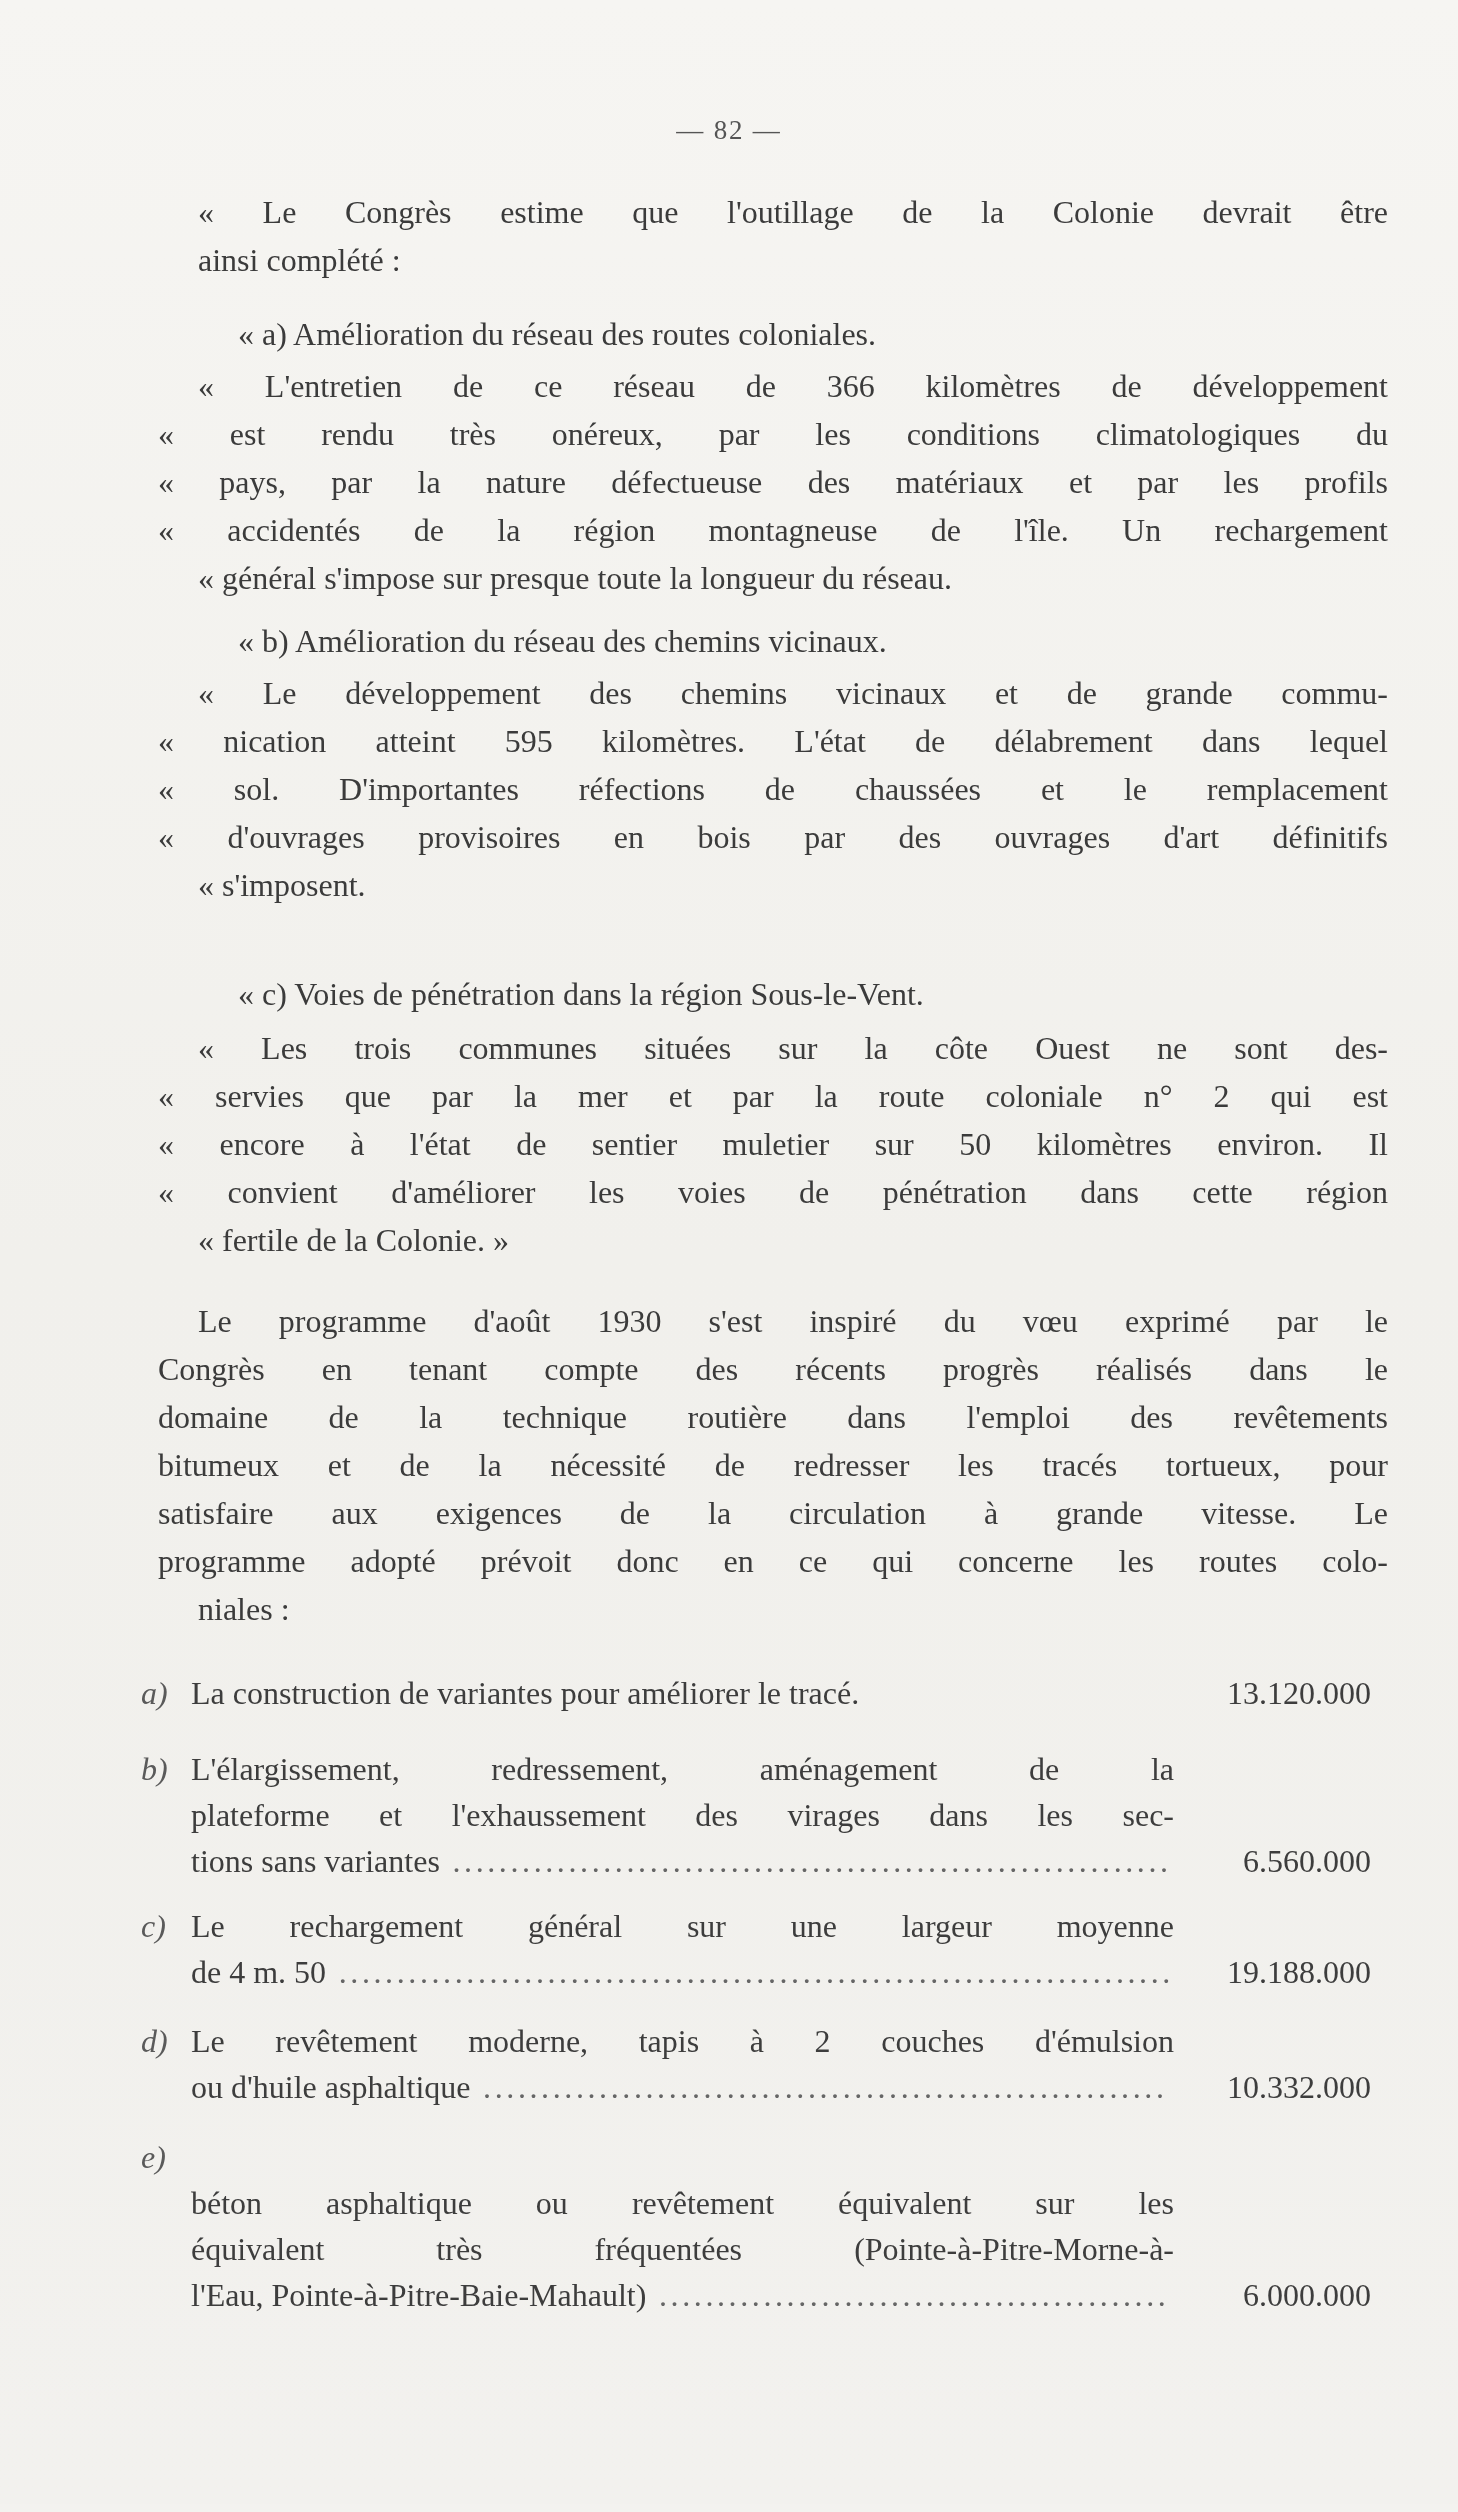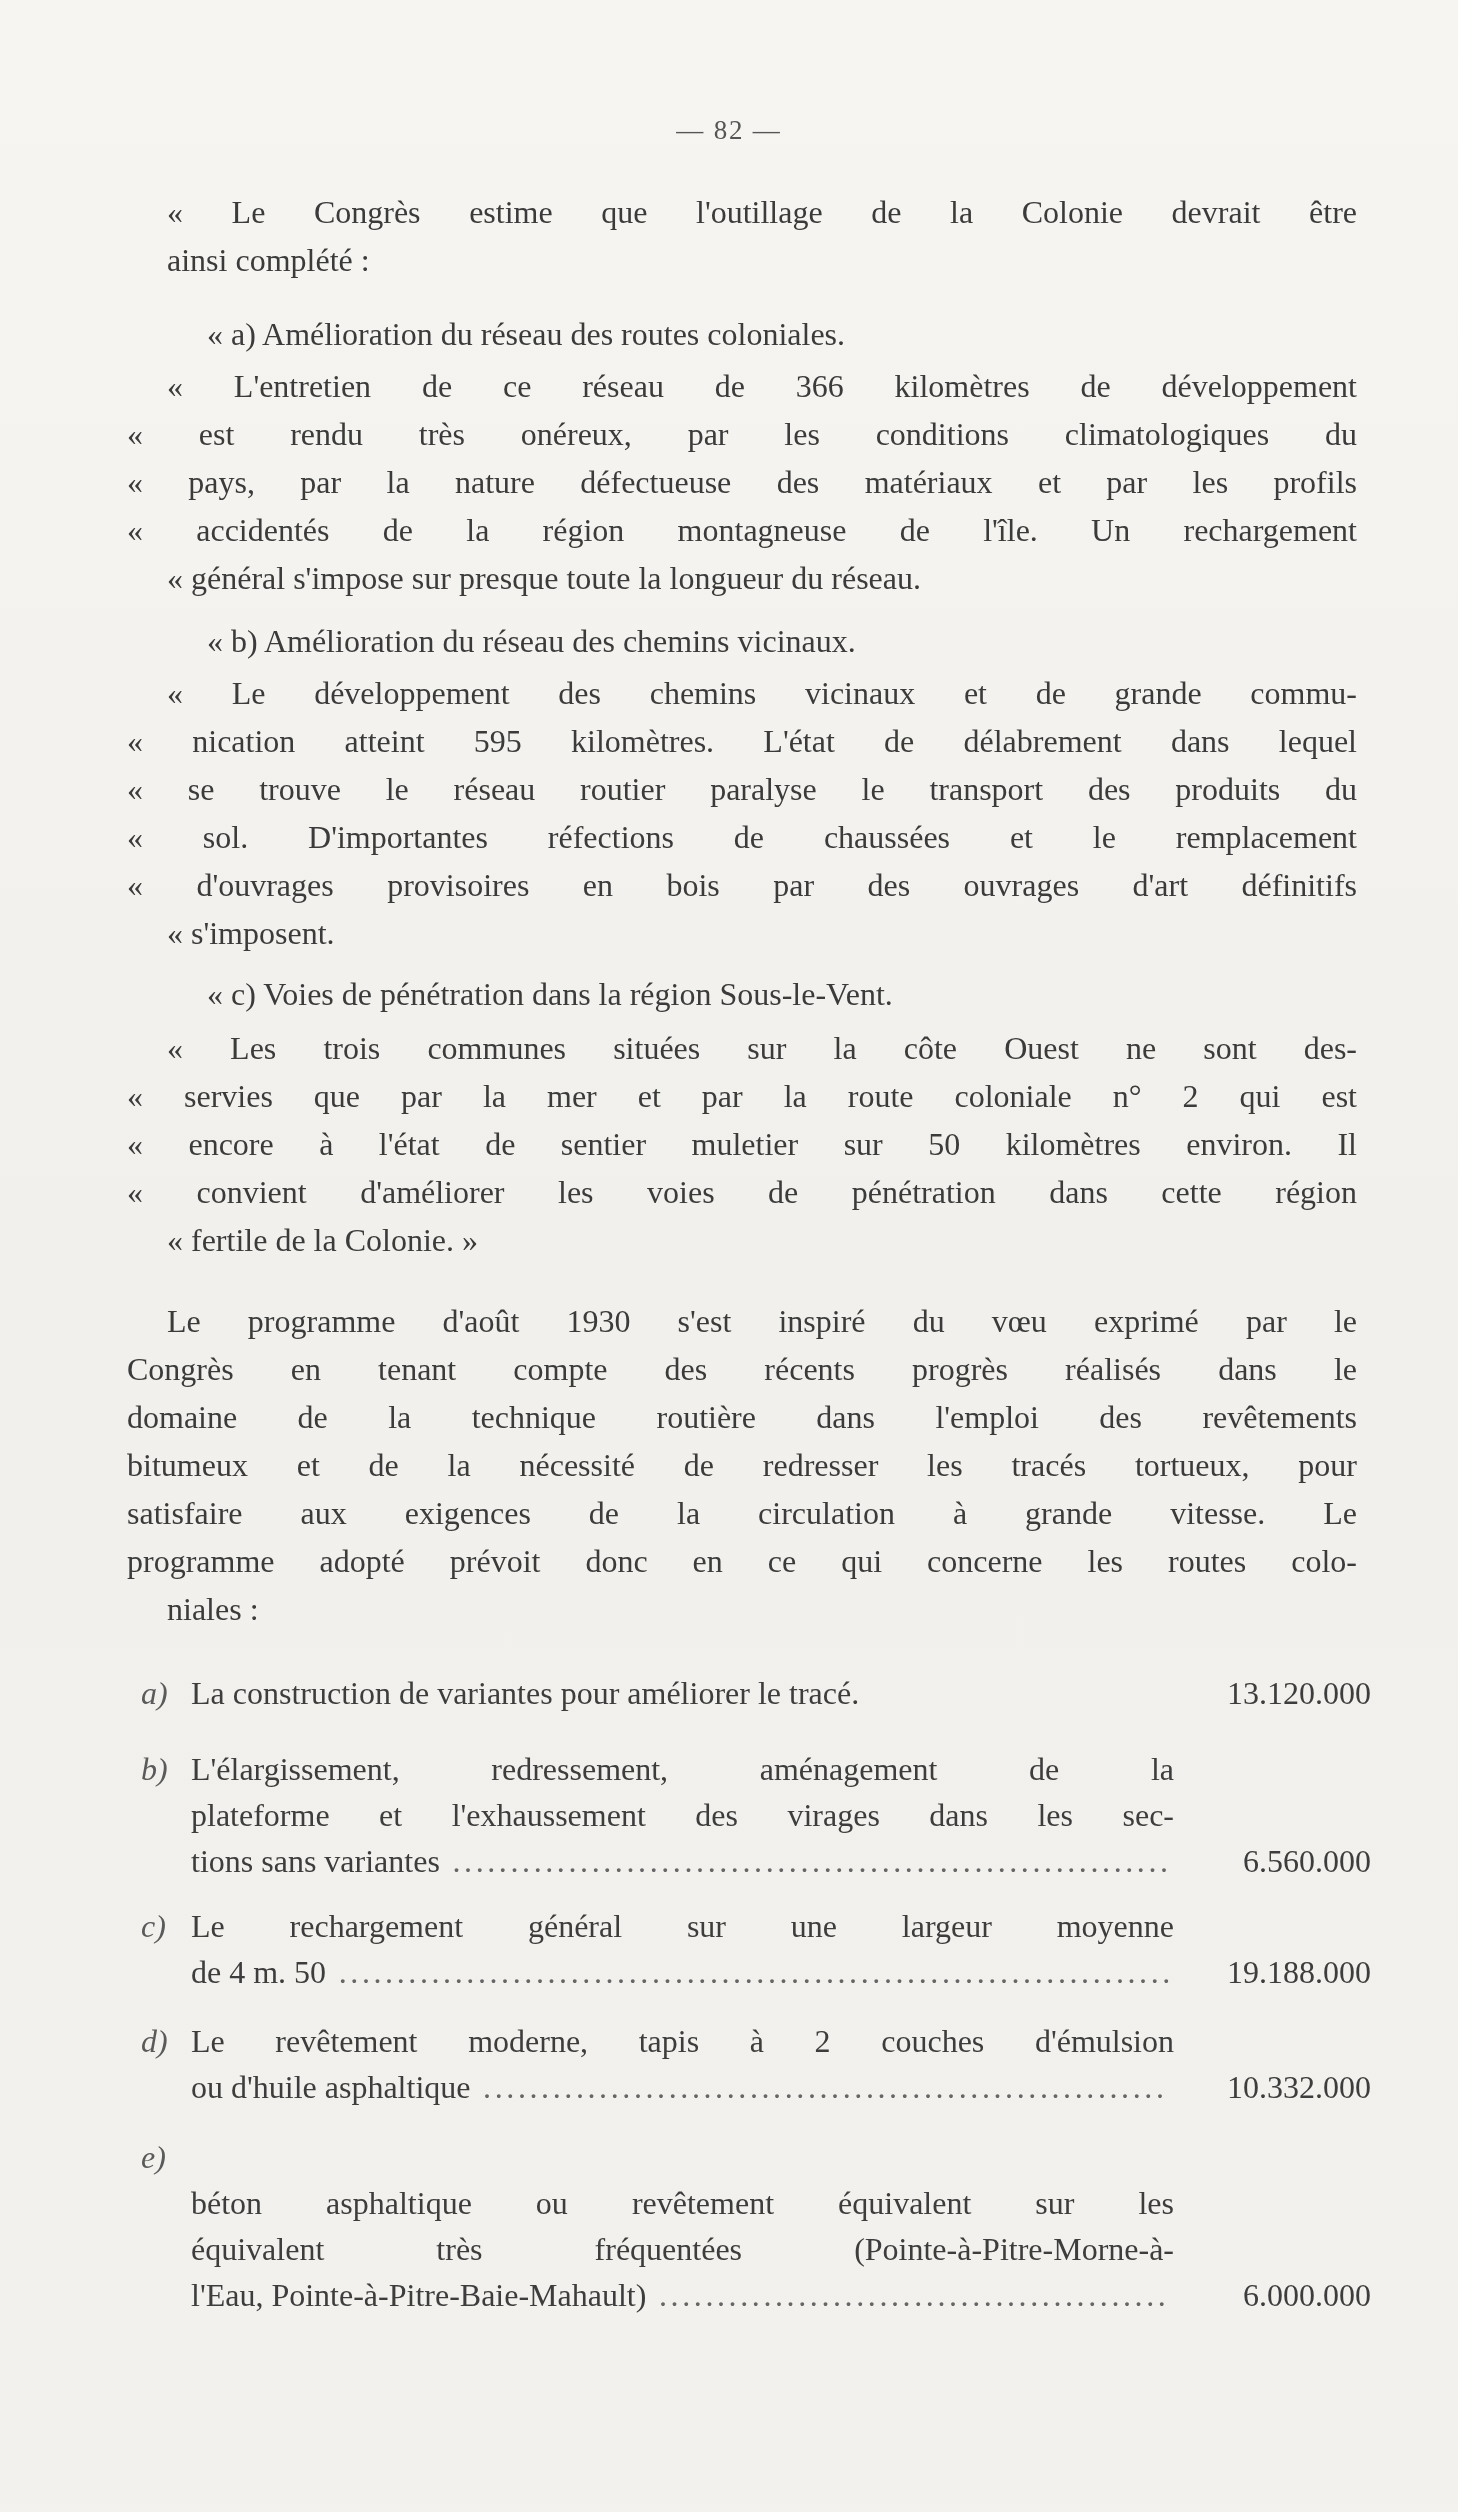--- a/index.html
+++ b/index.html
@@ -21,21 +21,21 @@
     letter-spacing: 1.8px;
   }
   .item { position: absolute; left: 141px; width: 1230px; font-size: 32px; line-height: 46px; color: #3d3d3d; }
   .item .row { display: flex; align-items: baseline; white-space: nowrap; }
   .item .lbl { width: 50px; font-style: italic; color: #5a5a5a; flex: none; }
   .item .txt { flex: 1; overflow: hidden; }
   .item .cont { padding-left: 50px; }
   .item .dots { flex: 1; overflow: hidden; white-space: nowrap; color: #666; letter-spacing: 3.6px; margin: 0 21.6px 0 12.6px; }
   .item .amt { flex: none; width: 180px; text-align: right; }
   .item .wide { width: 983px; flex: none; text-align: justify; text-align-last: justify; }
-  .para { position: absolute; left: 127px; width: 1230px; font-size: 32px; line-height: 48px; color: #3b3b3b; }
+  .para { position: absolute; left: 158px; width: 1230px; font-size: 32px; line-height: 48px; color: #3b3b3b; }
   .para .l { display: block; text-align: justify; text-align-last: justify; white-space: nowrap; }
   .para .l.first { padding-left: 40px; }
   .para .l.last { text-align-last: left; margin-left: 40px; }
 </style>
 </head>
 <body>
 
 <div class="page">
 
   <div class="folio">— 82 —</div>
@@ -55,21 +55,20 @@
     <span class="l">« accidentés de la région montagneuse de l'île. Un rechargement</span>
     <span class="l last">« général s'impose sur presque toute la longueur du réseau.</span>
   </div>
 
   <div class="para" style="top:617px;">
     <span class="l last" style="padding-left:40px">« b) Amélioration du réseau des chemins vicinaux.</span>
   </div>
   <div class="para" style="top:669px;">
     <span class="l first">« Le développement des chemins vicinaux et de grande commu-</span>
     <span class="l">« nication atteint 595 kilomètres. L'état de délabrement dans lequel</span>
-    <span class="l">« se trouve le réseau routier paralyse le transport des produits du</span>
     <span class="l">« sol. D'importantes réfections de chaussées et le remplacement</span>
     <span class="l">« d'ouvrages provisoires en bois par des ouvrages d'art définitifs</span>
     <span class="l last">« s'imposent.</span>
   </div>
 
   <div class="para" style="top:970px;">
     <span class="l last" style="padding-left:40px">« c) Voies de pénétration dans la région Sous-le-Vent.</span>
   </div>
   <div class="para" style="top:1024px;">
     <span class="l first">« Les trois communes situées sur la côte Ouest ne sont des-</span>

